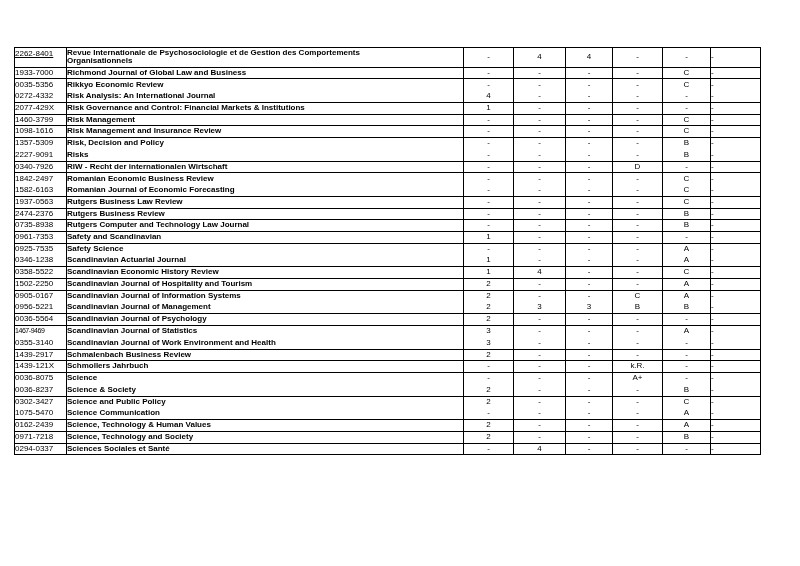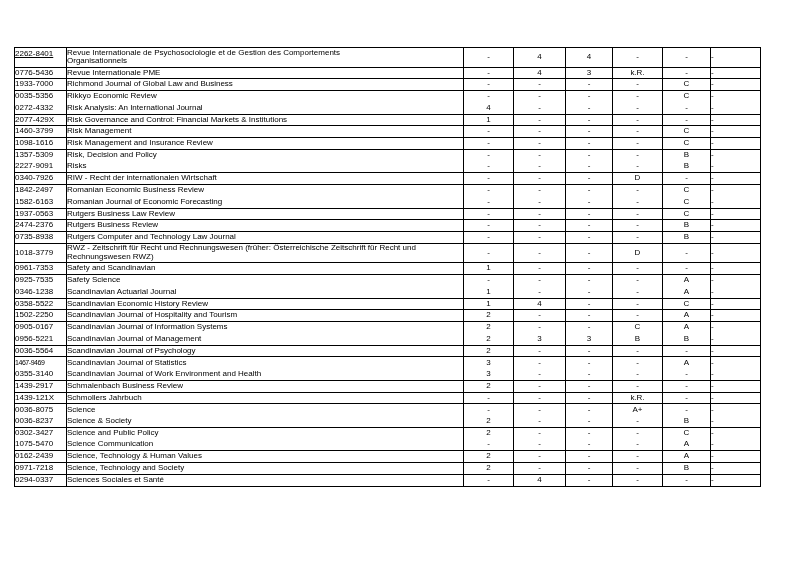--- a/index.html
+++ b/index.html
@@ -40,21 +40,21 @@
     vertical-align: middle;
     overflow: hidden;
     white-space: nowrap;
   }
   tr.row { height: 11.75px; }
   tr.row.double { height: 19.5px; }
   tr.row.no-sep td { border-bottom: none; }
 
   td.c-issn { padding-left: 10px; }
   td.c-issn.v-top { vertical-align: top; padding-top: 1.5px; text-decoration: underline; }
-  td.c-name { padding-left: 6px; }
+  td.c-name { padding-left: 6px; font-weight: bold; }
   td.c-name .nm-line { height: 8.6px; }
   td.c-val { text-align: center; }
   td.c-v4 { border-right: none; }
   td.c-v5 { border-left: none; }
   td.c-v6 { text-align: left; padding-left: 4px; }
   .issn-condensed { font-size: 7px; letter-spacing: -0.45px; }
 </style>
 </head>
 <body>
 
@@ -78,32 +78,20 @@
             <div class="nm-line">Organisationnels</div>
           </td>
           <td class="c-val c-v1">-</td>
           <td class="c-val c-v2">4</td>
           <td class="c-val c-v3">4</td>
           <td class="c-val c-v4">-</td>
           <td class="c-val c-v5">-</td>
           <td class="c-val c-v6">-</td>
         </tr>
         <tr class="row">
-          <td class="c-issn"><span class="">0776-5436</span></td>
-          <td class="c-name">
-            <div class="nm-line">Revue Internationale PME</div>
-          </td>
-          <td class="c-val c-v1">-</td>
-          <td class="c-val c-v2">4</td>
-          <td class="c-val c-v3">3</td>
-          <td class="c-val c-v4">k.R.</td>
-          <td class="c-val c-v5">-</td>
-          <td class="c-val c-v6">-</td>
-        </tr>
-        <tr class="row">
           <td class="c-issn"><span class="">1933-7000</span></td>
           <td class="c-name">
             <div class="nm-line">Richmond Journal of Global Law and Business</div>
           </td>
           <td class="c-val c-v1">-</td>
           <td class="c-val c-v2">-</td>
           <td class="c-val c-v3">-</td>
           <td class="c-val c-v4">-</td>
           <td class="c-val c-v5">C</td>
           <td class="c-val c-v6">-</td>
@@ -255,33 +243,20 @@
         <tr class="row">
           <td class="c-issn"><span class="">0735-8938</span></td>
           <td class="c-name">
             <div class="nm-line">Rutgers Computer and Technology Law Journal</div>
           </td>
           <td class="c-val c-v1">-</td>
           <td class="c-val c-v2">-</td>
           <td class="c-val c-v3">-</td>
           <td class="c-val c-v4">-</td>
           <td class="c-val c-v5">B</td>
-          <td class="c-val c-v6">-</td>
-        </tr>
-        <tr class="row double">
-          <td class="c-issn"><span class="">1018-3779</span></td>
-          <td class="c-name">
-            <div class="nm-line">RWZ - Zeitschrift für Recht und Rechnungswesen (früher: Österreichische Zeitschrift für Recht und</div>
-            <div class="nm-line">Rechnungswesen RWZ)</div>
-          </td>
-          <td class="c-val c-v1">-</td>
-          <td class="c-val c-v2">-</td>
-          <td class="c-val c-v3">-</td>
-          <td class="c-val c-v4">D</td>
-          <td class="c-val c-v5">-</td>
           <td class="c-val c-v6">-</td>
         </tr>
         <tr class="row">
           <td class="c-issn"><span class="">0961-7353</span></td>
           <td class="c-name">
             <div class="nm-line">Safety and Scandinavian</div>
           </td>
           <td class="c-val c-v1">1</td>
           <td class="c-val c-v2">-</td>
           <td class="c-val c-v3">-</td>

